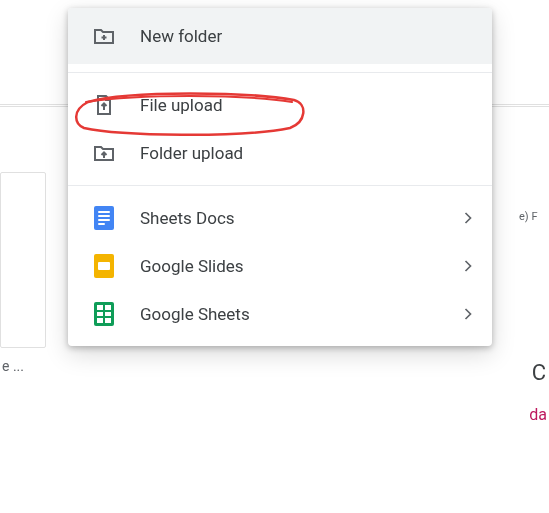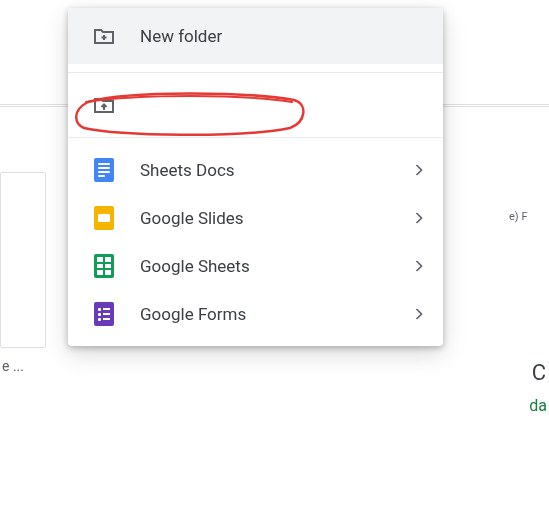--- a/index.html
+++ b/index.html
@@ -26,21 +26,21 @@
   .bg-big {
     position:absolute; color:#3c4043; font-size:22px;
   }
   .bg-ellipsis {
     position:absolute; color:#5f6368; font-size:14px;
   }
 
   .menu {
     position:absolute;
     left:68px; top:8px;
-    width:375px;
+    width:424px;
     background:#fff;
     border-radius:4px;
     box-shadow: 0 2px 6px rgba(0,0,0,0.25), 0 8px 24px rgba(0,0,0,0.15);
     padding-top:0;
     padding-bottom:8px;
   }
 
   .menu-item {
     display:flex;
     align-items:center;
@@ -105,48 +105,59 @@
   }
 </style>
 </head>
 <body>
 
 <div class="bg-line" style="top:104px;"></div>
 <div class="bg-line" style="top:106px;"></div>
 <div class="bg-card" style="left:0; top:172px; width:46px; height:176px;"></div>
 <span class="bg-ellipsis" style="left:2px; top:358px;">e ...</span>
 
-<div class="bg-text-block" style="right:12px; top:210px; width:28px; height:120px;">
+<div class="bg-text-block" style="right:2px; top:210px; width:28px; height:120px;">
   <span>e) F</span>
 </div>
 <span class="bg-big" style="right:3px; top:360px;">C</span>
-<span class="bg-ellipsis" style="right:2px; top:396px; font-size:16px; color:#15803d;">da</span>
+<span class="bg-ellipsis" style="right:2px; top:405px; font-size:16px; color:#be185d;">da</span>
 
 <div class="menu">
 
   <div class="menu-item first">
     <span class="menu-icon">
       <svg width="24" height="24" viewBox="0 0 24 24">
           <path fill="none" stroke="#5f6368" stroke-width="2" d="M3 6h6l2 2h10v11H3z"></path>
           <path stroke="#5f6368" stroke-width="2" d="M12 11v5M9.5 13.5h5"></path>
         </svg>
     </span>
     <span class="menu-label">New folder</span>
   </div>
 
   <div class="menu-sep"></div>
 
+  <div class="menu-item">
+    <span class="menu-icon">
+      <svg width="24" height="24" viewBox="0 0 24 24">
+          <path fill="none" stroke="#5f6368" stroke-width="2" d="M6 3h8l4 4v14H6z"></path>
+          <path fill="none" stroke="#5f6368" stroke-width="2" d="M14 3v4h4"></path>
+          <path stroke="#5f6368" stroke-width="2" fill="none" d="M12 17v-6M9.5 13l2.5-2.5L14.5 13"></path>
+        </svg>
+    </span>
+    <span class="menu-label">File upload</span>
+  </div>
 
   <div class="menu-item">
     <span class="menu-icon">
       <svg width="24" height="24" viewBox="0 0 24 24">
           <path fill="none" stroke="#5f6368" stroke-width="2" d="M3 6h6l2 2h10v11H3z"></path>
           <path stroke="#5f6368" stroke-width="2" fill="none" d="M12 17v-5M9.5 14l2.5-2.5L14.5 14"></path>
         </svg>
     </span>
+    <span class="menu-label">Folder upload</span>
   </div>
 
   <div class="menu-sep"></div>
 
   <div class="menu-item">
     <span class="menu-icon">
       <span class="app-ico docs">
           <span class="bar"></span>
           <span class="bar"></span>
           <span class="bar"></span>
@@ -189,44 +200,20 @@
         </span>
     </span>
     <span class="menu-label">Google Sheets</span>
     <span class="menu-chevron">
       <svg width="20" height="20" viewBox="0 0 24 24">
           <path fill="none" stroke="#5f6368" stroke-width="2" d="M9 6l6 6-6 6"></path>
         </svg>
     </span>
   </div>
 
-  <div class="menu-item">
-    <span class="menu-icon">
-      <span class="app-ico forms">
-        <span class="row">
-            <span class="dot"></span>
-            <span class="ln"></span>
-          </span>
-        <span class="row">
-            <span class="dot"></span>
-            <span class="ln"></span>
-          </span>
-        <span class="row">
-            <span class="dot"></span>
-            <span class="ln"></span>
-          </span>
-      </span>
-    </span>
-    <span class="menu-label">Google Forms</span>
-    <span class="menu-chevron">
-      <svg width="20" height="20" viewBox="0 0 24 24">
-          <path fill="none" stroke="#5f6368" stroke-width="2" d="M9 6l6 6-6 6"></path>
-        </svg>
-    </span>
-  </div>
 
 
 </div>
 
 <svg class="annot" style="left:70px; top:88px;" width="240" height="54" viewBox="0 0 240 54">
   <path d="M18 14 C 60 2, 180 4, 224 12 C 238 16, 236 34, 220 40 C 170 50, 50 48, 14 40 C 4 36, 2 22, 18 14 Z" fill="none" stroke="#e53935" stroke-width="2.5" stroke-linejoin="round" stroke-linecap="round"></path>
   <path d="M16 14 C 70 6, 170 6, 222 14" fill="none" stroke="#e53935" stroke-width="2" stroke-linecap="round"></path>
 </svg>
 
 </body></html>

